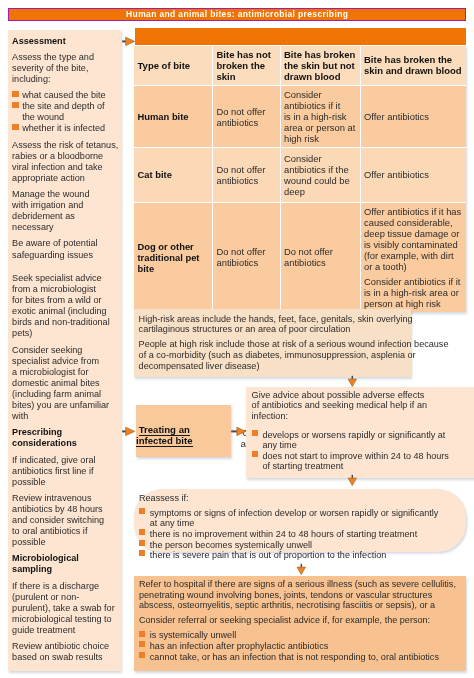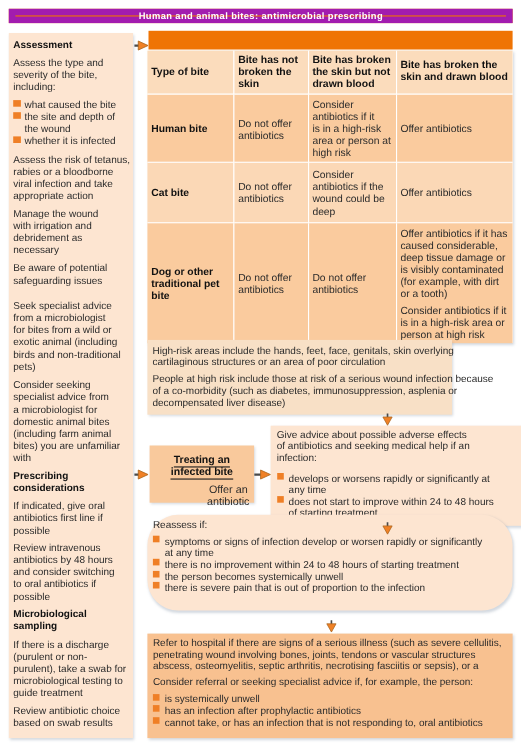--- a/index.html
+++ b/index.html
@@ -3,21 +3,21 @@
 <meta charset="utf-8">
 <style>
   html,body{margin:0;padding:0;}
   body{width:474px;height:678px;background:#ffffff;font-family:"Liberation Sans",sans-serif;overflow:hidden;}
   #page{position:relative;width:474px;height:678px;}
   .abs{position:absolute;}
   .shadow{box-shadow:1.2px 1.6px 2.4px rgba(120,140,160,0.33);}
   .ln{white-space:nowrap;}
 
   
-  #title-bar{left:8px;top:8px;width:458px;height:13px;background:#ef7404;border:6px solid #a21caf;
+  #title-bar{left:8px;top:8px;width:458px;height:13px;background:#ef7404;border:1px solid #a21caf;
     box-sizing:border-box;display:flex;align-items:center;justify-content:center;}
   #title-text{color:#fff;font-size:8.5px;font-weight:bold;line-height:9px;letter-spacing:0.36px;padding-left:0.36px;}
 
   
   #left-panel{left:8px;top:30px;width:113px;height:641px;background:#fde5d1;box-sizing:border-box;
     padding:5.7px 2px 0 4.1px;}
   .lp-h{font-size:9.1px;font-weight:bold;color:#111;line-height:11.1px;margin:0 0 5.05px 0;}
   .lp-p{font-size:9.1px;color:#2b2b2b;line-height:11.1px;margin:0 0 5.05px 0;}
   .lp-li{font-size:9.1px;color:#2b2b2b;line-height:11.1px;position:relative;padding-left:10.1px;margin:0;}
   .lp-li-last{margin-bottom:5.05px;}
@@ -53,29 +53,29 @@
   #bite-table .cellp{margin-bottom:3.9px;}
   #bite-table .cellp:last-child{margin-bottom:0;}
 
   
   #notes{left:134px;top:308.5px;width:277px;height:68.2px;background:#f8e0c6;box-sizing:border-box;
     padding:5.4px 6px 0 4.6px;}
   .note-p{font-size:9.1px;line-height:10.6px;color:#2b2b2b;margin:0 0 4.4px 0;}
 
   
   #treat-box{left:136px;top:404.8px;width:95px;height:52.4px;background:#f9c99c;box-sizing:border-box;
-    display:flex;flex-direction:column;align-items:center;justify-content:flex-start;padding-top:9.2px;}
+    display:flex;flex-direction:row;align-items:center;justify-content:flex-start;padding-top:9.2px;}
   #treat-title{font-size:9.6px;font-weight:bold;color:#111;text-align:center;line-height:10.8px;}
   #treat-title .ul{border-bottom:0.9px solid #1a1a1a;padding-bottom:0.4px;}
   #treat-sub{font-size:9.8px;color:#2b2b2b;text-align:center;line-height:11px;margin-top:4.2px;margin-left:48px;}
 
   
   #advice-box{left:246.4px;top:387.2px;width:236px;height:90.5px;background:#fde5d1;box-sizing:border-box;
     padding:2.5px 5px 0 5.2px;}
-  #reassess-box{left:134px;top:468px;width:332px;height:87px;background:#fde5d1;box-sizing:border-box;
+  #reassess-box{left:134px;top:489px;width:332px;height:63px;background:#fde5d1;box-sizing:border-box;
     padding:3.8px 6px 0 5px;border-radius:28px;}
   #refer-box{left:134px;top:575.5px;width:332px;height:95px;background:#f8c190;box-sizing:border-box;
     padding:3.8px 6px 0 5px;}
 
   .bx-p{font-size:9.1px;line-height:10.6px;color:#2b2b2b;margin:0 0 4.4px 0;}
   #advice-box .bx-p{margin-bottom:8.2px;}
   .bx-li{font-size:9.1px;line-height:10.6px;color:#2b2b2b;position:relative;padding-left:10.8px;margin:0;}
   .bx-litxt{display:block;}
   .bx-bullet{position:absolute;left:0;top:0.1px;width:6.2px;height:6.2px;background:#ef7f26;}
   .bx-ul{margin:0;padding:0;list-style:none;}

